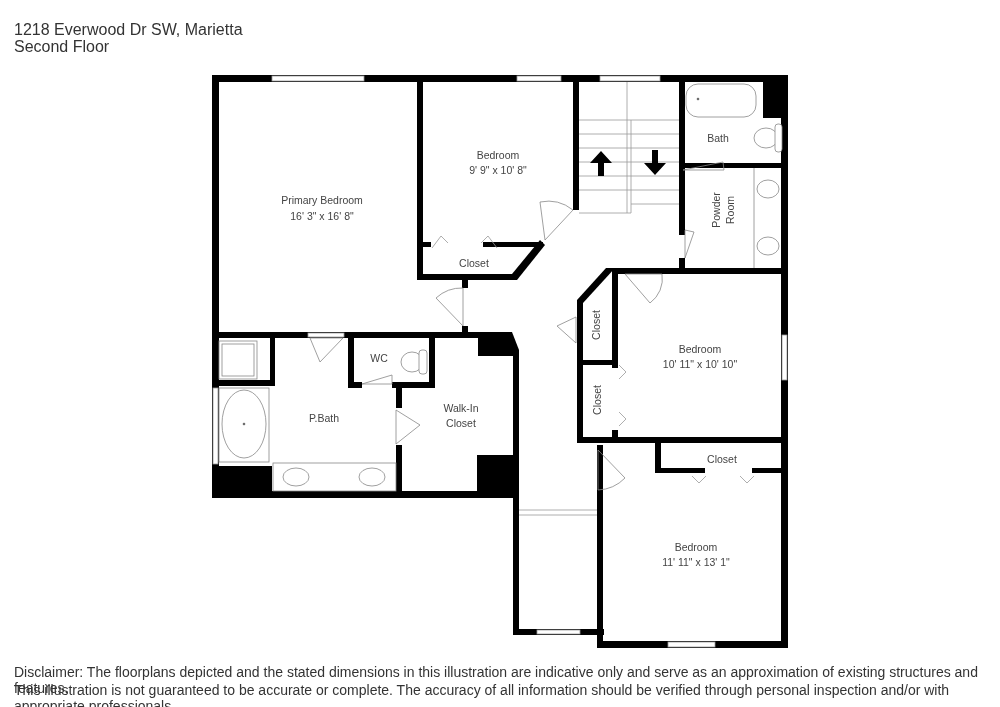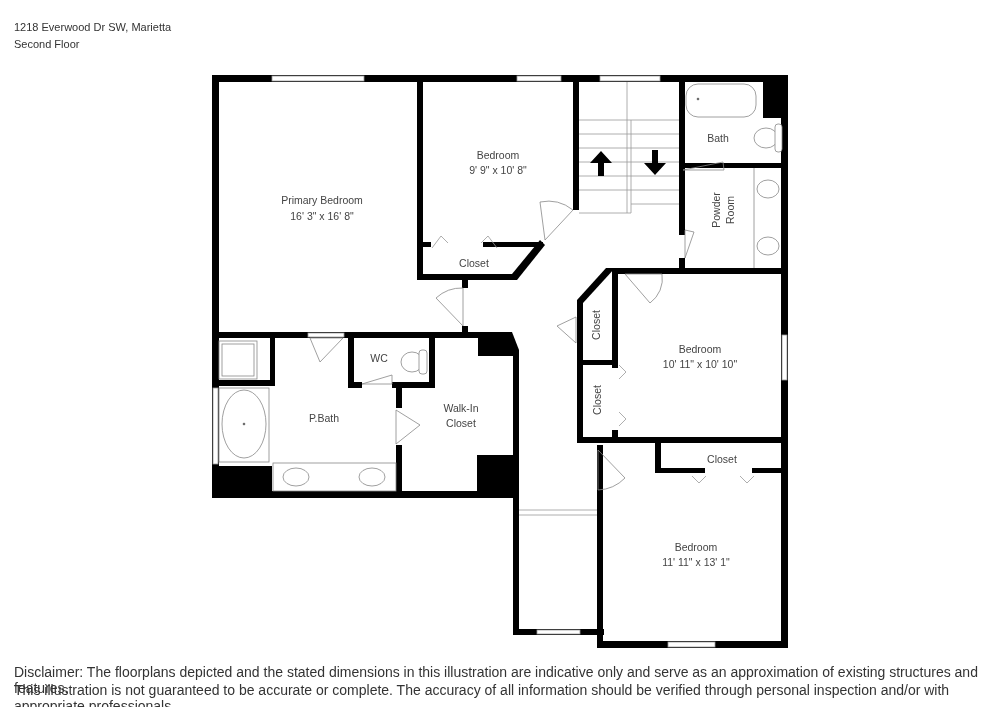--- a/index.html
+++ b/index.html
@@ -1,17 +1,17 @@
 <!DOCTYPE html>
 <html><head>
 <meta charset="utf-8">
 <style>
   html,body{margin:0;padding:0;background:#ffffff;}
   body{width:1000px;height:707px;position:relative;overflow:hidden;font-family:"Liberation Sans",sans-serif;color:#333;}
-  .hdr{position:absolute;left:14px;font-size:11px;color:#333;}
+  .hdr{position:absolute;left:14px;font-size:16px;color:#333;}
   #h1{top:21px;}
   #h2{top:38px;text-align:right;}
   .disc{position:absolute;left:14px;font-size:14px;color:#333;}
   #d1{top:664px;}
   #d2{top:682px;}
   svg{position:absolute;left:0;top:0;}
   svg text{font-family:"Liberation Sans",sans-serif;fill:#444;font-size:10.5px;}
 </style>
 </head>
 <body>

